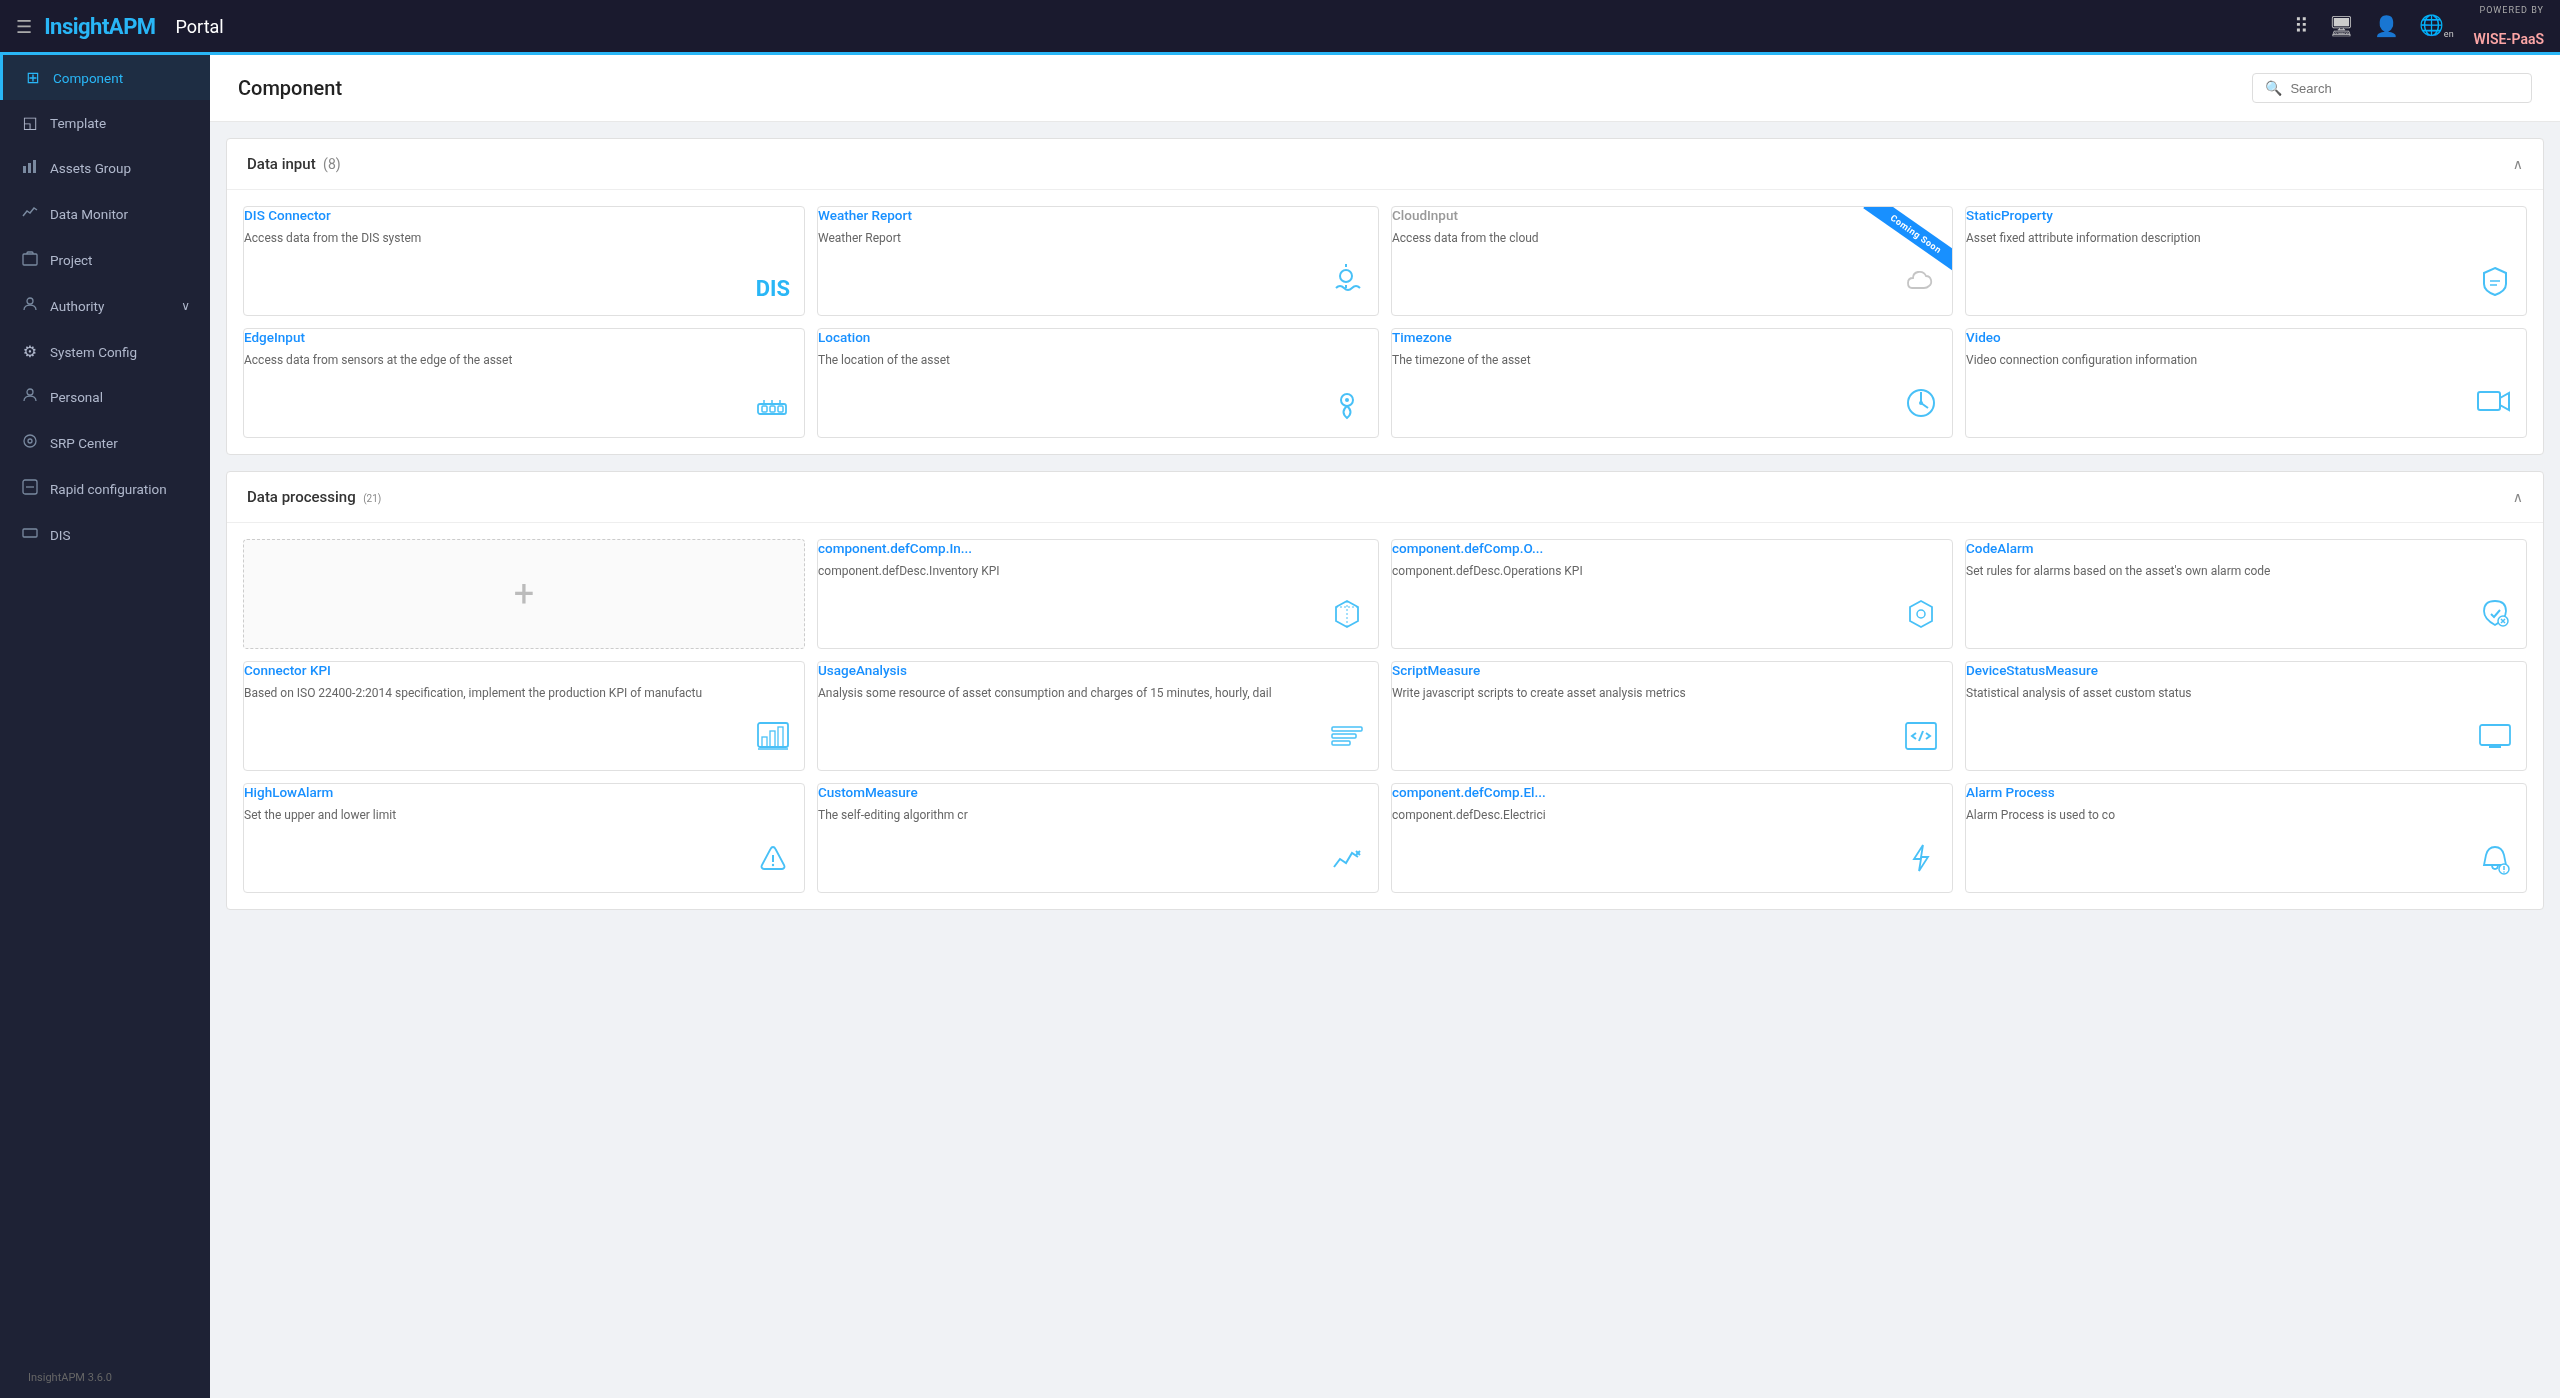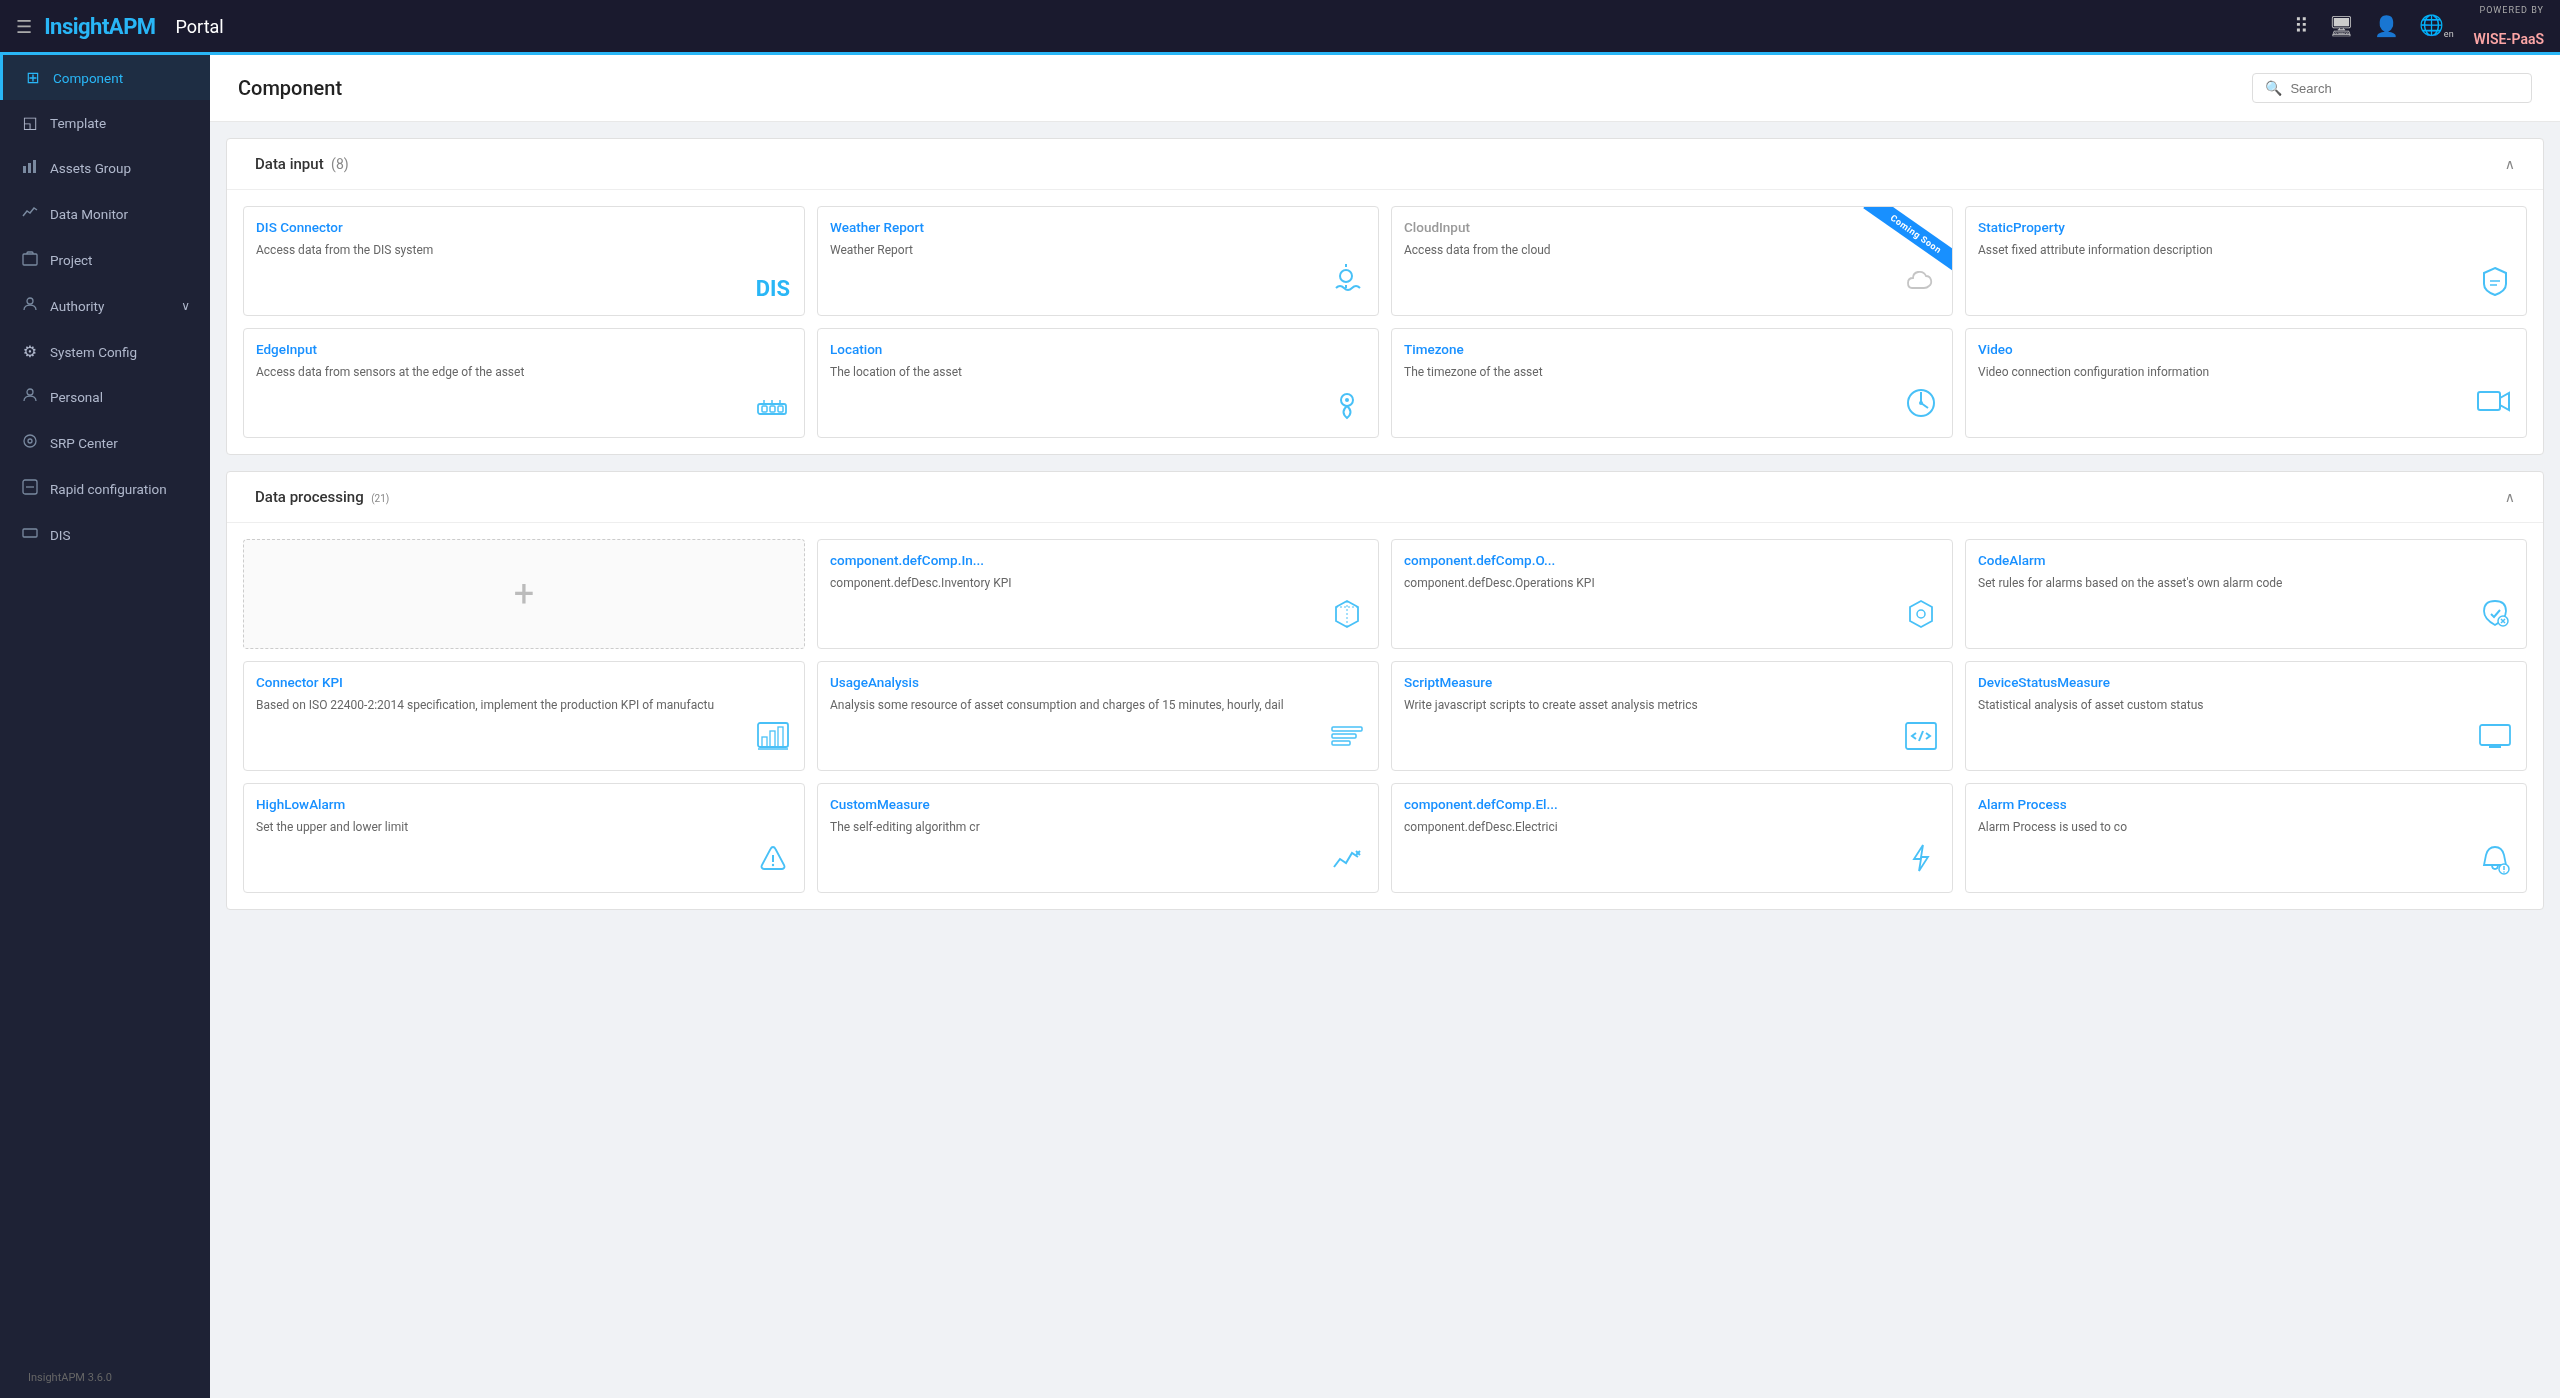--- a/index.html
+++ b/index.html
@@ -90,40 +90,40 @@
       background: transparent;
     }
     .search-icon-inline { color: #aaa; font-size: 14px; }
 
     
     .section { background: #fff; margin: 16px; border-radius: 4px; border: 1px solid #e0e0e0; }
     .section-header {
       display: flex;
       align-items: center;
       justify-content: space-between;
-      padding: 16px 28px;
+      padding: 16px 20px;
       border-bottom: 1px solid #eee;
       cursor: pointer;
     }
     .section-title { font-size: 15px; font-weight: 500; color: #333; }
     .section-chevron { color: #888; font-size: 14px; }
 
     
     .cards-grid {
       display: grid;
       grid-template-columns: repeat(4, 1fr);
       gap: 12px;
       padding: 16px;
     }
 
     
     .card {
       border: 1px solid #e0e0e0;
       border-radius: 4px;
-      padding: 12px;
+      padding: 0;
       background: #fff;
       display: flex;
       flex-direction: column;
       min-height: 110px;
       position: relative;
       overflow: hidden;
       cursor: pointer;
     }
     .card-title { color: #1890ff; font-size: 13.5px; font-weight: 500; margin-bottom: 6px; }
     .card-desc { color: #666; font-size: 12px; line-height: 1.5; flex: 1; }

